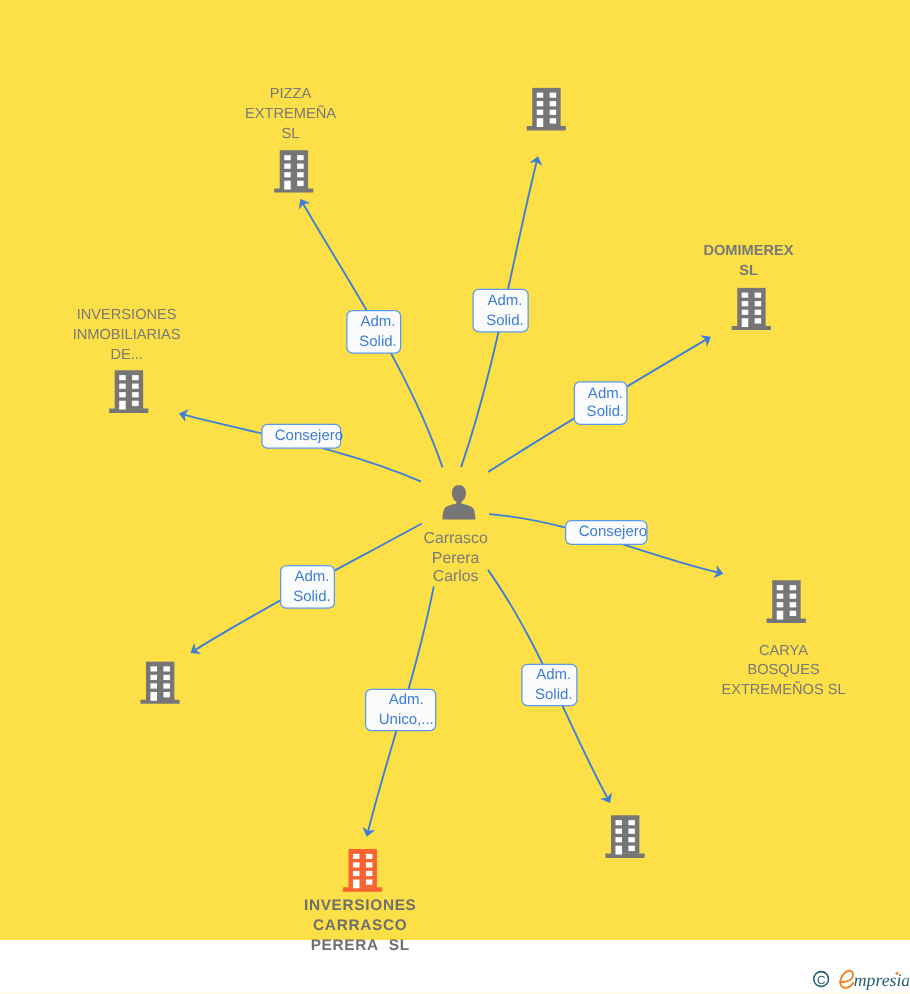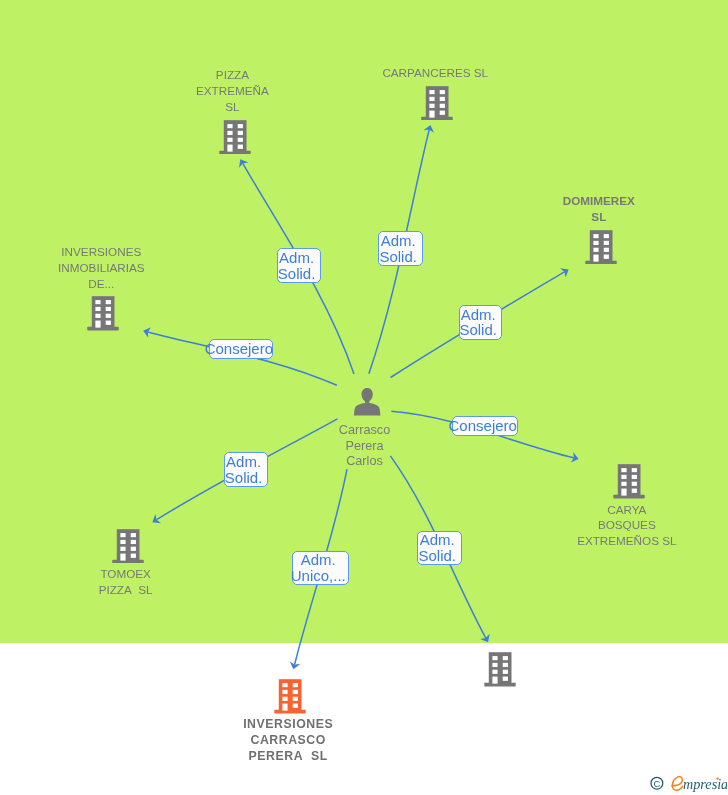--- a/index.html
+++ b/index.html
@@ -1,30 +1,30 @@
 <!DOCTYPE html>
 <html><head>
 <meta charset="utf-8">
 <title>Empresia network</title>
 <style>
   html,body{margin:0;padding:0;}
   body{width:728px;height:795px;background:#ffffff;
        font-family:"Liberation Sans",sans-serif;overflow:hidden;
        -webkit-font-smoothing:antialiased;}
-  #stage{position:relative;width:728px;height:643px;background:#bef264;}
+  #stage{position:relative;width:728px;height:752px;background:#fde047;}
   .node .label,.edge-label{-webkit-font-smoothing:antialiased;text-shadow:0 0 0 rgba(0,0,0,0);}
   svg.edges{position:absolute;left:0;top:0;width:728px;height:795px;}
   .node{position:absolute;width:200px;}
   .node .iconwrap{display:block;text-align:center;line-height:0;}
   .node .label{color:#787878;font-size:11.7px;line-height:15.85px;text-align:center;position:relative;left:-2.2px;}
   .node.hl .label{color:#6f6f6f;font-weight:bold;font-size:12.3px;letter-spacing:.55px;}
   .node.center .label{font-size:12.7px;line-height:15.6px;color:#7b7b7b;margin-top:7px;position:relative;left:-2.5px;}
   .edge-label{position:absolute;border:1.4px solid #5a9aec;border-radius:5px;background:#fbfbfb;
-      color:#3d7fd8;font-size:15px;line-height:15.4px;text-align:center;box-sizing:border-box;
-      display:flex;align-items:center;justify-content:center;}
+      color:#3d7fd8;font-size:12px;line-height:15.4px;text-align:center;box-sizing:border-box;
+      display:flex;align-items:center;justify-content:flex-start;padding-left:12px;}
   .logo{position:absolute;}
 </style>
 </head>
 <body>
 
 <div id="stage">
   <svg class="edges" viewBox="0 0 728 795">
       <g>
         <path d="M354.00,373.90 C327.17,296.47 280.92,229.33 242.75,163.44" stroke="#3d7fd8" stroke-width="1.5" fill="none"></path>
         <path d="M240.30,159.20 L248.38,162.38 L242.75,163.44 L239.04,167.79 Z" fill="#3d7fd8"></path>
@@ -68,21 +68,20 @@
     <rect fill="#fff" x="18.1" y="4.0" width="5.1" height="4.0"></rect>
     <rect fill="#fff" x="8.0" y="10.6" width="5.1" height="4.1"></rect>
     <rect fill="#fff" x="18.1" y="10.6" width="5.1" height="4.1"></rect>
     <rect fill="#fff" x="8.0" y="17.3" width="5.1" height="4.1"></rect>
     <rect fill="#fff" x="18.1" y="17.3" width="5.1" height="4.1"></rect>
     <rect fill="#fff" x="8.0" y="24.0" width="5.1" height="6.9"></rect>
     <rect fill="#fff" x="18.1" y="24.0" width="5.1" height="4.2"></rect>
   </svg></div>
       </div>
       <div class="node" style="left: 337.4px; top: 64.75px;">
-        <div class="label">CARPANCERES&nbsp;SL</div>
         <div class="iconwrap" style="margin-top: 5px;"><svg width="32.1" height="34.8" viewBox="0 0 31 34">
     <rect fill="#767676" x="4.5" y="0.2" width="22.2" height="30.2"></rect>
     <rect fill="#767676" x="0.1" y="30.0" width="30.7" height="3.6" rx="0.7"></rect>
     <rect fill="#fff" x="8.0" y="4.0" width="5.1" height="4.0"></rect>
     <rect fill="#fff" x="18.1" y="4.0" width="5.1" height="4.0"></rect>
     <rect fill="#fff" x="8.0" y="10.6" width="5.1" height="4.1"></rect>
     <rect fill="#fff" x="18.1" y="10.6" width="5.1" height="4.1"></rect>
     <rect fill="#fff" x="8.0" y="17.3" width="5.1" height="4.1"></rect>
     <rect fill="#fff" x="18.1" y="17.3" width="5.1" height="4.1"></rect>
     <rect fill="#fff" x="8.0" y="24.0" width="5.1" height="6.9"></rect>
@@ -110,21 +109,21 @@
     <rect fill="#767676" x="0.1" y="30.0" width="30.7" height="3.6" rx="0.7"></rect>
     <rect fill="#fff" x="8.0" y="4.0" width="5.1" height="4.0"></rect>
     <rect fill="#fff" x="18.1" y="4.0" width="5.1" height="4.0"></rect>
     <rect fill="#fff" x="8.0" y="10.6" width="5.1" height="4.1"></rect>
     <rect fill="#fff" x="18.1" y="10.6" width="5.1" height="4.1"></rect>
     <rect fill="#fff" x="8.0" y="17.3" width="5.1" height="4.1"></rect>
     <rect fill="#fff" x="18.1" y="17.3" width="5.1" height="4.1"></rect>
     <rect fill="#fff" x="8.0" y="24.0" width="5.1" height="6.9"></rect>
     <rect fill="#fff" x="18.1" y="24.0" width="5.1" height="4.2"></rect>
   </svg></div>
-        <div class="label" style="margin-top: 3px;">CARYA<br>BOSQUES<br>EXTREMEÑOS&nbsp;SL</div>
+        <div class="label" style="margin-top: 14px;">CARYA<br>BOSQUES<br>EXTREMEÑOS&nbsp;SL</div>
       </div>
       <div class="node" style="left: 399.8px; top: 651.8px;">
         <div class="iconwrap"><svg width="32.1" height="34.8" viewBox="0 0 31 34">
     <rect fill="#767676" x="4.5" y="0.2" width="22.2" height="30.2"></rect>
     <rect fill="#767676" x="0.1" y="30.0" width="30.7" height="3.6" rx="0.7"></rect>
     <rect fill="#fff" x="8.0" y="4.0" width="5.1" height="4.0"></rect>
     <rect fill="#fff" x="18.1" y="4.0" width="5.1" height="4.0"></rect>
     <rect fill="#fff" x="8.0" y="10.6" width="5.1" height="4.1"></rect>
     <rect fill="#fff" x="18.1" y="10.6" width="5.1" height="4.1"></rect>
     <rect fill="#fff" x="8.0" y="17.3" width="5.1" height="4.1"></rect>
@@ -154,21 +153,20 @@
     <rect fill="#767676" x="0.1" y="30.0" width="30.7" height="3.6" rx="0.7"></rect>
     <rect fill="#fff" x="8.0" y="4.0" width="5.1" height="4.0"></rect>
     <rect fill="#fff" x="18.1" y="4.0" width="5.1" height="4.0"></rect>
     <rect fill="#fff" x="8.0" y="10.6" width="5.1" height="4.1"></rect>
     <rect fill="#fff" x="18.1" y="10.6" width="5.1" height="4.1"></rect>
     <rect fill="#fff" x="8.0" y="17.3" width="5.1" height="4.1"></rect>
     <rect fill="#fff" x="18.1" y="17.3" width="5.1" height="4.1"></rect>
     <rect fill="#fff" x="8.0" y="24.0" width="5.1" height="6.9"></rect>
     <rect fill="#fff" x="18.1" y="24.0" width="5.1" height="4.2"></rect>
   </svg></div>
-        <div class="label" style="margin-top: 3px;">TOMOEX<br>PIZZA&nbsp;&nbsp;SL</div>
       </div>
       <div class="node" style="left: 3.5px; top: 243.85px;">
         <div class="label">INVERSIONES<br>INMOBILIARIAS<br>DE...</div>
         <div class="iconwrap" style="margin-top: 5px;"><svg width="32.1" height="34.8" viewBox="0 0 31 34">
     <rect fill="#767676" x="4.5" y="0.2" width="22.2" height="30.2"></rect>
     <rect fill="#767676" x="0.1" y="30.0" width="30.7" height="3.6" rx="0.7"></rect>
     <rect fill="#fff" x="8.0" y="4.0" width="5.1" height="4.0"></rect>
     <rect fill="#fff" x="18.1" y="4.0" width="5.1" height="4.0"></rect>
     <rect fill="#fff" x="8.0" y="10.6" width="5.1" height="4.1"></rect>
     <rect fill="#fff" x="18.1" y="10.6" width="5.1" height="4.1"></rect>

